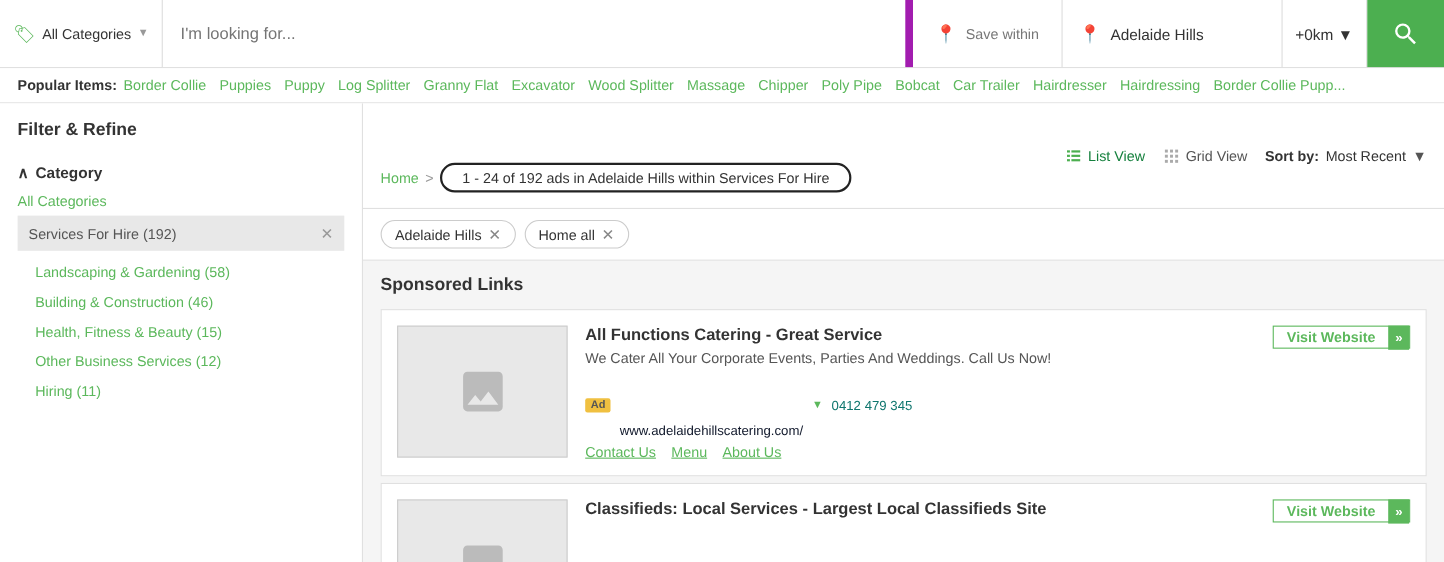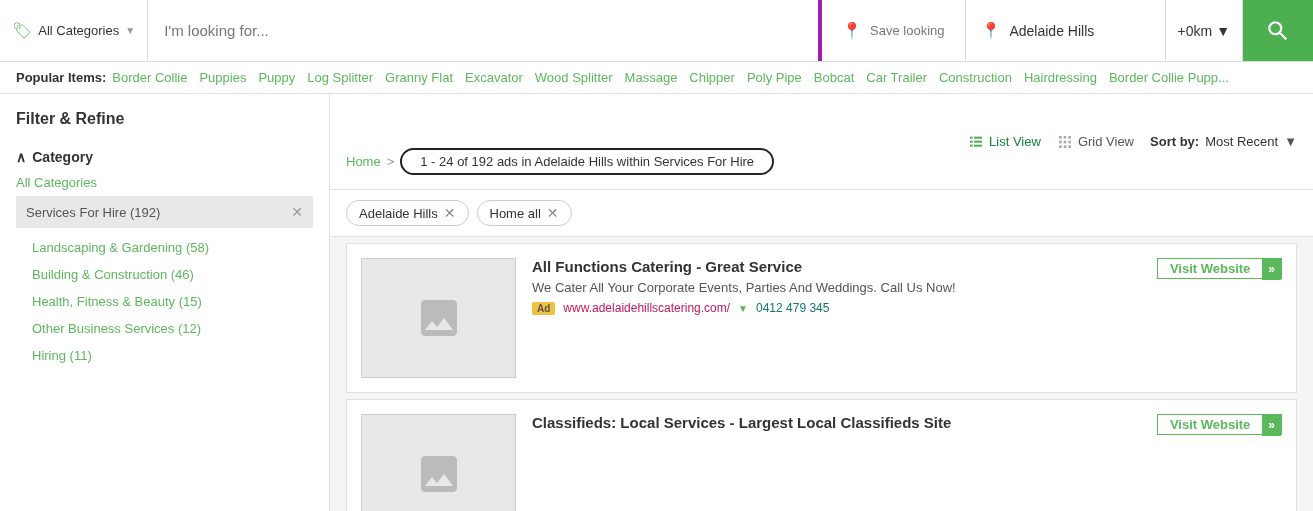--- a/index.html
+++ b/index.html
@@ -28,21 +28,21 @@
     }
     .search-category-selector .chevron {
       color: #999;
       font-size: 10px;
     }
     .search-input-area {
       flex: 1;
       display: flex;
       align-items: center;
       padding: 12px 16px;
-      border-right: 4px solid #a21caf;
+      border-right: 7px solid #a21caf;
     }
     .search-input-area input {
       width: 100%;
       border: none;
       outline: none;
       font-size: 15px;
       color: #aaa;
     }
     .save-search-area {
       display: flex;
@@ -323,22 +323,23 @@
     }
     .ad-badge {
       background: #f0c040;
       color: #555;
       font-size: 10px;
       font-weight: bold;
       padding: 1px 5px;
       border-radius: 2px;
     }
     .ad-url {
-      color: #be185d;
+      color: #0f172a;
       font-size: 12px;
+      margin-top: 45px;
     }
     .ad-phone {
       color: #0f766e;
       font-size: 12px;
       text-align: center;
     }
     .ad-links {
       display: flex;
       gap: 14px;
       margin-top: 5px;
@@ -391,21 +392,21 @@
   <div class="search-category-selector">
     <span class="icon-tag">🏷</span>
     <span>All Categories</span>
     <span class="chevron">▼</span>
   </div>
   <div class="search-input-area">
     <input type="text" placeholder="I'm looking for..." style="">
   </div>
   <div class="save-search-area">
     <span class="icon-save">📍</span>
-    <span>Save looking</span>
+    <span>Save within</span>
   </div>
   <div class="location-area">
     <span class="icon-pin">📍</span>
     <span class="loc-text">Adelaide Hills</span>
   </div>
   <div class="radius-area">
     <span>+0km</span>
     <span>▼</span>
   </div>
   <button class="search-button">
@@ -434,21 +435,21 @@
   <a class="popular-link">Massage</a>
     <span class="sep"> </span>
   <a class="popular-link">Chipper</a>
     <span class="sep"> </span>
   <a class="popular-link">Poly Pipe</a>
     <span class="sep"> </span>
   <a class="popular-link">Bobcat</a>
     <span class="sep"> </span>
   <a class="popular-link">Car Trailer</a>
     <span class="sep"> </span>
-  <a class="popular-link">Construction</a>
+  <a class="popular-link">Hairdresser</a>
     <span class="sep"> </span>
   <a class="popular-link">Hairdressing</a>
     <span class="sep"> </span>
   <a class="popular-link">Border Collie Pupp...</a>
 </div>
 
 <div class="main-container">
 
   <div class="sidebar">
     <div class="sidebar-title">Filter &amp; Refine</div>
@@ -518,36 +519,42 @@
       <div class="filter-tag">
         <span>Adelaide Hills</span>
         <span class="tag-x">✕</span>
       </div>
       <div class="filter-tag">
         <span>Home all</span>
         <span class="tag-x">✕</span>
       </div>
     </div>
 
+    <div class="sponsored-header">Sponsored Links</div>
 
     <div class="ad-card">
       <div class="ad-image-placeholder">
         <svg viewBox="0 0 24 24">
           <path d="M21 19V5c0-1.1-.9-2-2-2H5c-1.1 0-2 .9-2 2v14c0 1.1.9 2 2 2h14c1.1 0 2-.9 2-2zM8.5 13.5l2.5 3.01L14.5 12l4.5 6H5l3.5-4.5z"></path>
         </svg>
       </div>
       <div class="ad-content">
         <div class="ad-title">All Functions Catering - Great Service</div>
         <div class="ad-desc">We Cater All Your Corporate Events, Parties And Weddings. Call Us Now!</div>
         <div class="ad-badge-row">
           <span class="ad-badge">Ad</span>
           <span class="ad-url">www.adelaidehillscatering.com/</span>
           <span style="color:#5cb85c;font-size:10px;">▼</span>
           <span class="ad-phone">0412 479 345</span>
         </div>
+        <div class="ad-links">
+          <a class="ad-link">Contact Us</a>
+          <a class="ad-link">Menu</a>
+          <a class="ad-link">About Us</a>
+        </div>
       </div>
       <div class="visit-btn">
         <span>Visit Website</span>
         <span class="chevrons">»</span>
       </div>
     </div>
 
     <div class="ad-card">
       <div class="ad-image-placeholder">
         <svg viewBox="0 0 24 24">

